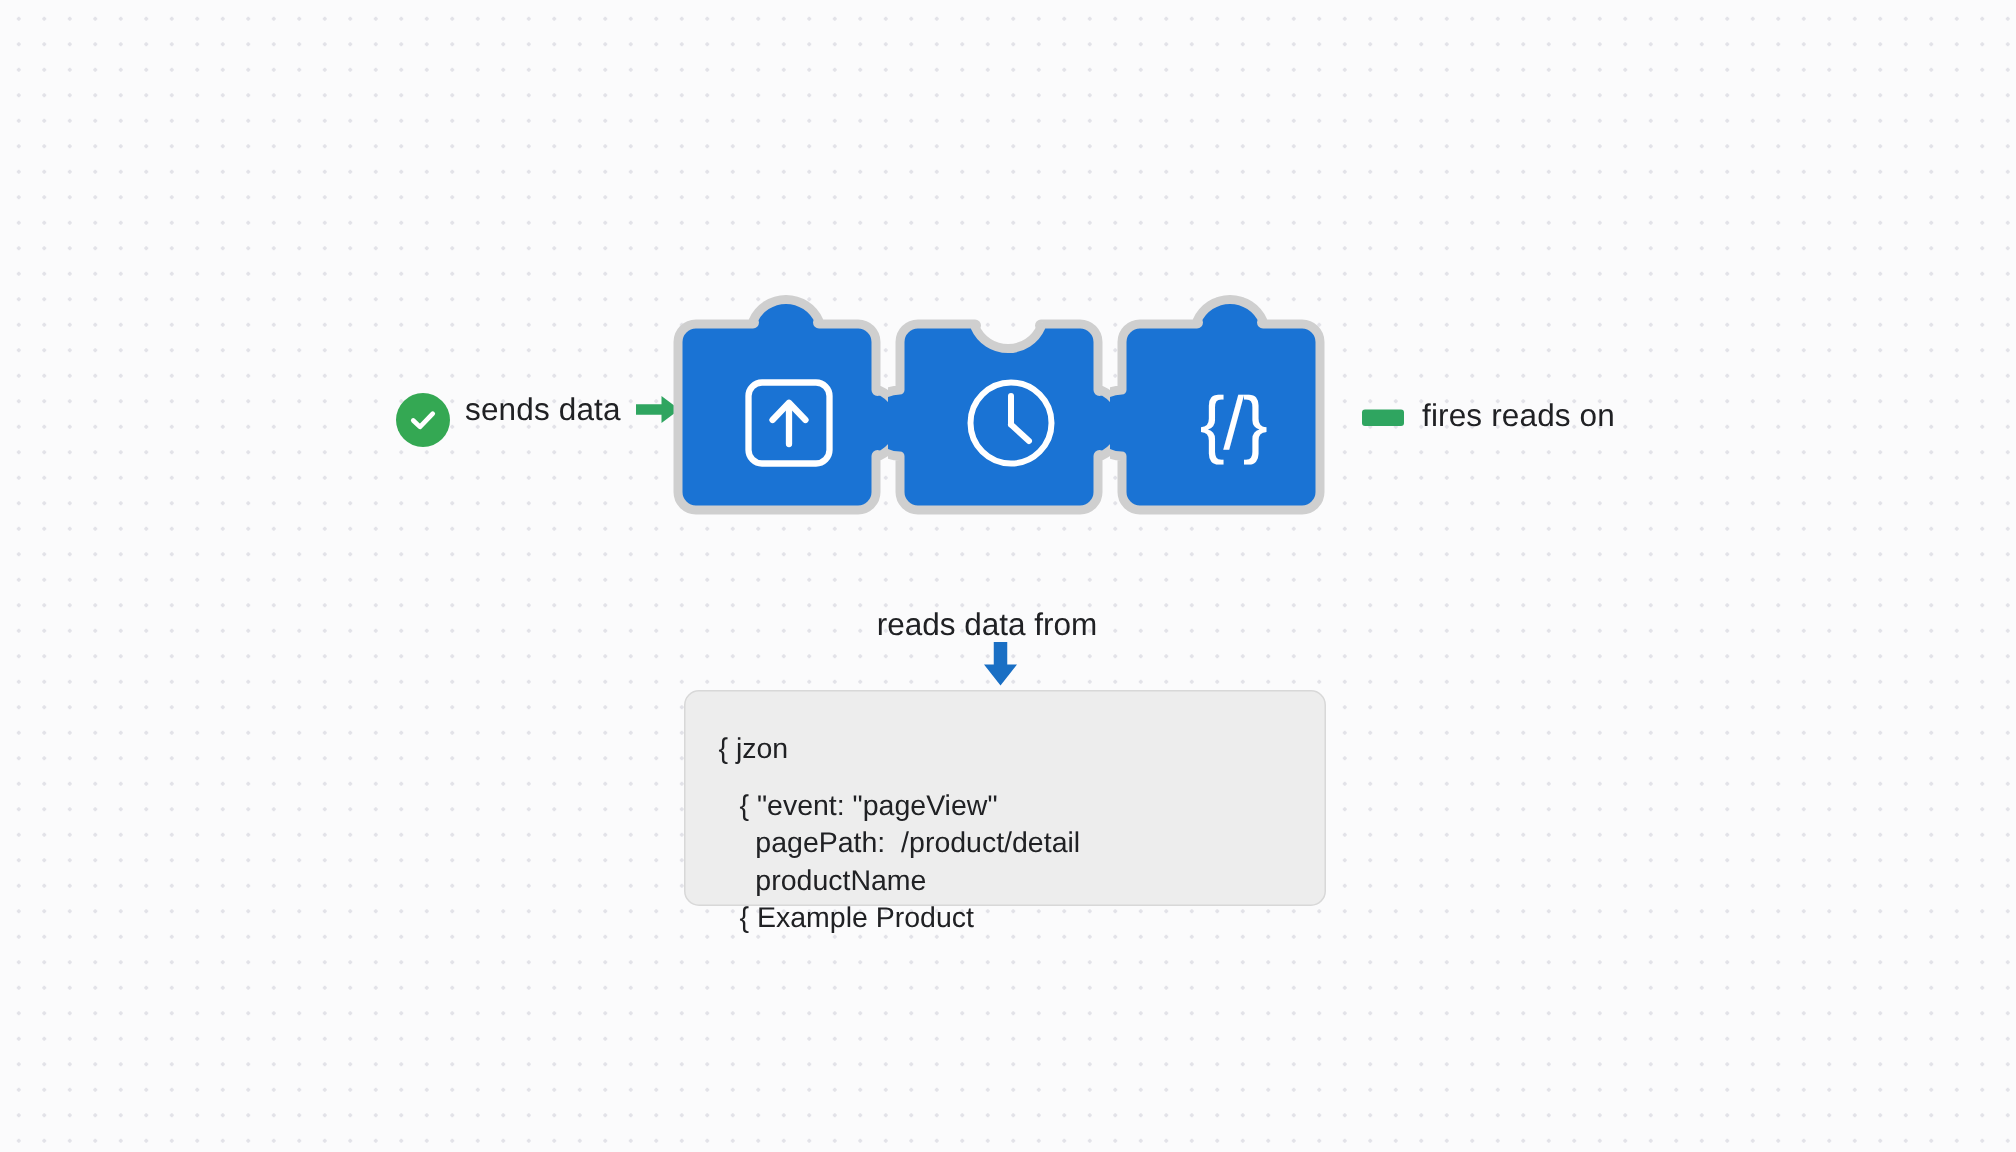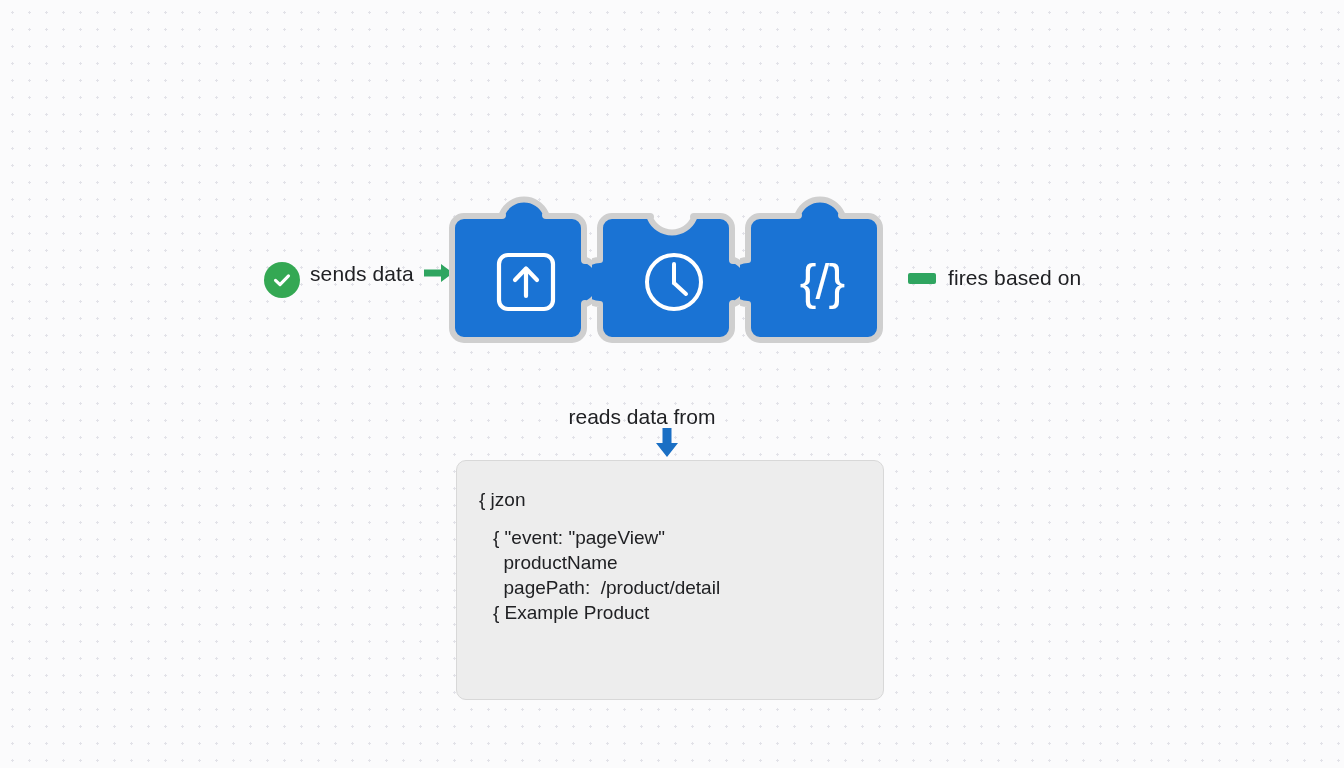--- a/index.html
+++ b/index.html
@@ -122,39 +122,39 @@
     text-align: center;
     font-size: 21px;
     color: #202124;
   }
   #label-tag { left: -8px; }
   #label-trigger { left: 140px; }
   #label-variable { left: 292px; }
 
   
   #reads-label {
-    left: 416px;
+    left: 432px;
     top: 405px;
     width: 452px;
     text-align: center;
     font-size: 21px;
     color: #202124;
   }
   #reads-arrow {
     left: 655px;
     top: 428px;
   }
   #reads-arrow svg { display: block; }
 
   
   #json-box {
     left: 456px;
     top: 460px;
     width: 428px;
-    height: 240px;
+    height: 144px;
     box-sizing: border-box;
     background: #ededed;
     border: 1px solid #d8d8d8;
     border-radius: 10px;
   }
   #json-lines {
     position: absolute;
     left: 22px;
     top: 26px;
     right: 12px;
@@ -180,21 +180,21 @@
       </svg>
     </div>
     <span id="sends-data-label">sends data</span>
     <svg id="sends-arrow" width="30" height="22" viewBox="0 0 30 22">
       <path d="M0 7.5 H17 V2 L29 11 L17 20 V14.5 H0 Z" fill="#2fa560"></path>
     </svg>
   </div>
 
   <div class="abs" id="fires-group">
     <div id="fires-dash"></div>
-    <span id="fires-label">fires based on</span>
+    <span id="fires-label">fires reads on</span>
   </div>
 
   <div class="abs" id="puzzle-row">
 
     <div class="puzzle-piece" id="piece-tag">
       <svg width="170" height="180" viewBox="0 0 170 180" aria-hidden="true">
         <path d="M20 40
                  H58
                  a1 1 0 0 0 0 -2
                  a24 24 0 0 1 44 0
@@ -282,19 +282,19 @@
   <div class="abs" id="reads-arrow">
     <svg width="24" height="30" viewBox="0 0 24 30" aria-hidden="true">
       <path d="M7.5 0 H16.5 V15 H23 L12 29 L1 15 H7.5 Z" fill="#1a6fc4"></path>
     </svg>
   </div>
 
   <div class="abs" id="json-box">
     <div id="json-lines">
       <div class="json-line">{ jzon</div>
       <div class="json-line indent gap">{ "event: "pageView"</div>
+      <div class="json-line indent">  pagePath:  /product/detail</div>
       <div class="json-line indent">  productName</div>
-      <div class="json-line indent">  pagePath:  /product/detail</div>
       <div class="json-line indent">{ Example Product</div>
     </div>
   </div>
 
 </div>
 
 </body></html>

